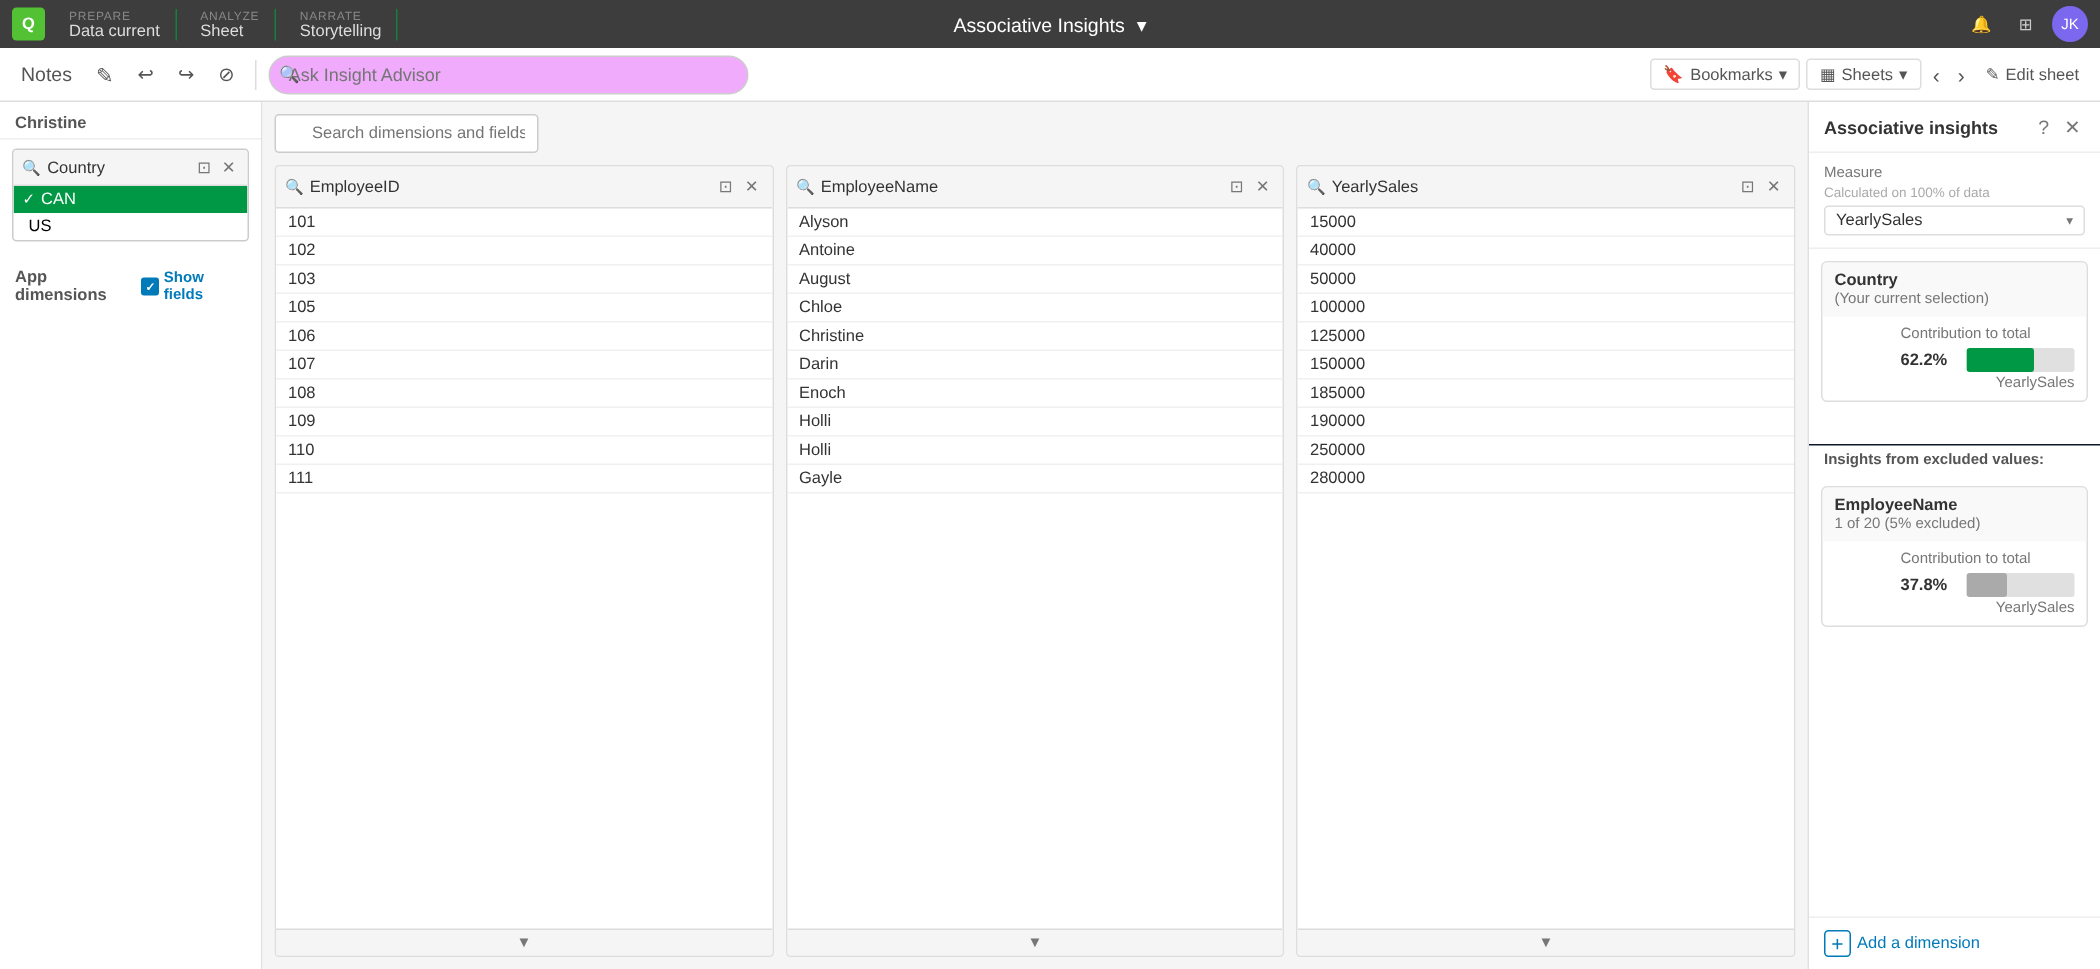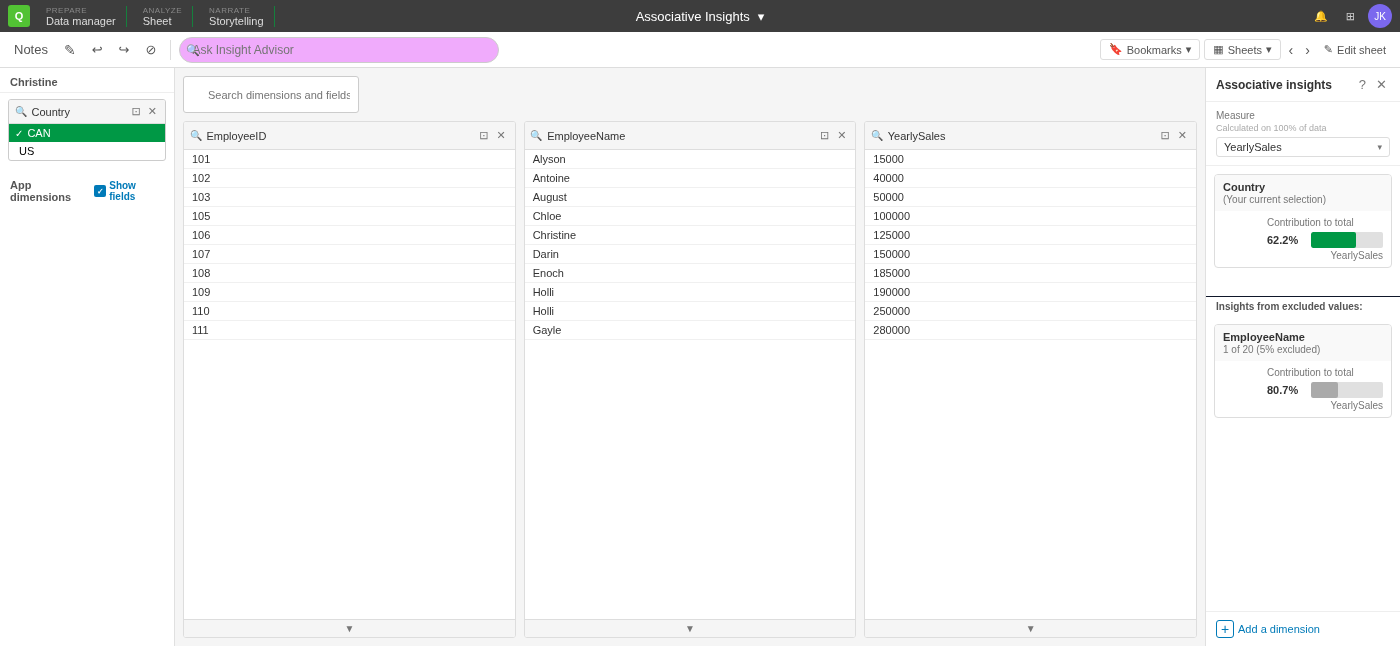--- a/index.html
+++ b/index.html
@@ -174,21 +174,21 @@
       background: #f5f5f5;
       overflow: hidden;
       display: flex;
       flex-direction: column;
       gap: 0;
     }
     .search-dimensions-row {
       display: flex; align-items: center; margin-bottom: 8px;
     }
     .search-dimensions-input {
-      flex: 1; height: 37px; border: 1px solid #ccc; border-radius: 3px;
+      flex: 1; height: 26px; border: 1px solid #ccc; border-radius: 3px;
       padding: 0 8px 0 24px; font-size: 11px; color: #555; outline: none;
       background: #fff;
       position: relative;
     }
     .search-wrapper {
       position: relative; flex: 1;
     }
     .search-wrapper .search-icon-inner {
       position: absolute; left: 7px; top: 50%; transform: translateY(-50%);
       color: #888; font-size: 11px; pointer-events: none;
@@ -326,21 +326,21 @@
     ::-webkit-scrollbar-thumb { background: #ccc; border-radius: 2px; }
   </style>
 </head>
 <body>
 
 <div class="top-bar">
   <div class="top-bar-left">
     <div class="app-icon">Q</div>
     <div class="prepare-section">
       <span>Prepare</span>
-      <span>Data manager</span>
+      <span>Data current</span>
     </div>
     <div class="analyze-section">
       <span>Analyze</span>
       <span>Sheet</span>
     </div>
     <div class="narrate-section">
       <span>Narrate</span>
       <span>Storytelling</span>
     </div>
   </div>
@@ -581,21 +581,21 @@
     <div class="insights-from-excluded">Insights from excluded values:</div>
 
     <div class="insight-card">
       <div class="insight-card-header">
         <div class="insight-card-title">EmployeeName</div>
         <div class="insight-card-subtitle">1 of 20 (5% excluded)</div>
       </div>
       <div class="insight-card-body">
         <div class="contribution-label">Contribution to total</div>
         <div class="contribution-bar-row">
-          <span class="contribution-pct">80.7%</span>
+          <span class="contribution-pct">37.8%</span>
           <div class="contribution-bar-bg">
             <div class="contribution-bar-fill" style="width: 37.8%; background: #aaaaaa;"></div>
           </div>
         </div>
         <div class="contribution-field">YearlySales</div>
       </div>
     </div>
 
     <div class="add-dimension-footer">
       <button class="add-dim-btn">

